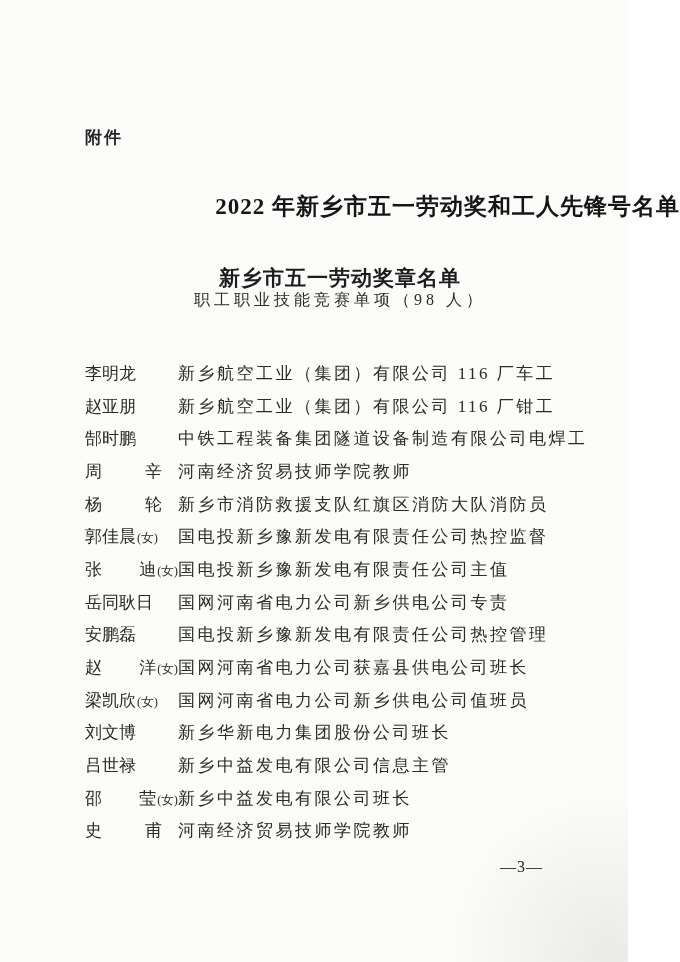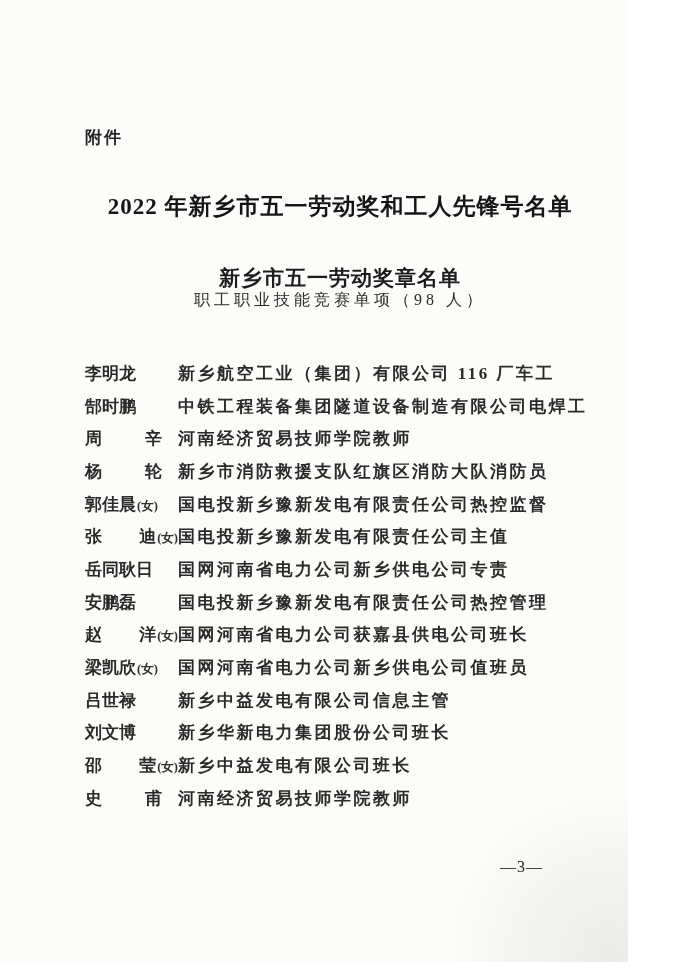--- a/index.html
+++ b/index.html
@@ -18,21 +18,21 @@
     color:#2b2b2b;
   }
   .attachment{
     position:absolute;left:85px;top:126px;
     font-family:"Liberation Sans","DejaVu Sans",sans-serif;
     font-size:17px;font-weight:600;color:#262626;
     letter-spacing:2px;
   }
   .title{
     position:absolute;top:191px;left:0;width:680px;
-    margin:0;text-align:center;
+    margin:0;text-align:right;
     font-size:23px;font-weight:700;color:#151515;
     letter-spacing:1px;
   }
   .subtitle{
     position:absolute;top:264px;left:0;width:680px;
     margin:0;text-align:center;
     font-size:21px;font-weight:700;color:#1c1c1c;
     letter-spacing:1px;
   }
   .category{
@@ -41,21 +41,20 @@
     font-size:16px;font-weight:500;color:#2b2b2b;
     letter-spacing:4px;
   }
   .list{
     position:absolute;top:357px;left:85px;right:40px;
   }
   .row{
     height:32.7px;
     display:flex;align-items:center;
     white-space:nowrap;
-    font-weight:bold;
   }
   .name-cell{
     flex:0 0 93px;width:93px;
     display:inline-flex;align-items:baseline;
   }
   .name{
     font-size:17px;color:#2a2a2a;
     letter-spacing:0;
   }
   .name.n2{
@@ -89,20 +88,27 @@
 
   <div class="list" id="award-list">
   <div class="row">
     <span class="name-cell">
       <span class="name">李明龙</span>
 
     </span>
     <span class="org">新乡航空工业（集团）有限公司 116 厂车工</span>
   </div>
 
+  <div class="row">
+    <span class="name-cell">
+      <span class="name">赵亚朋</span>
+
+    </span>
+    <span class="org">新乡航空工业（集团）有限公司 116 厂钳工</span>
+  </div>
 
   <div class="row">
     <span class="name-cell">
       <span class="name">郜时鹏</span>
 
     </span>
     <span class="org">中铁工程装备集团隧道设备制造有限公司电焊工</span>
   </div>
 
   <div class="row">
@@ -176,32 +182,32 @@
   <div class="row">
     <span class="name-cell">
       <span class="name">梁凯欣</span>
       <span class="gender">(女)</span>
     </span>
     <span class="org">国网河南省电力公司新乡供电公司值班员</span>
   </div>
 
   <div class="row">
     <span class="name-cell">
+      <span class="name">刘文博</span>
+
+    </span>
+    <span class="org">新乡华新电力集团股份公司班长</span>
+  </div>
+
+  <div class="row">
+    <span class="name-cell">
       <span class="name">吕世禄</span>
 
     </span>
     <span class="org">新乡中益发电有限公司信息主管</span>
-  </div>
-
-  <div class="row">
-    <span class="name-cell">
-      <span class="name">刘文博</span>
-
-    </span>
-    <span class="org">新乡华新电力集团股份公司班长</span>
   </div>
 
   <div class="row">
     <span class="name-cell">
       <span class="name n2">
             <span>邵</span>
             <span>莹</span>
           </span>
       <span class="gender">(女)</span>
     </span>

